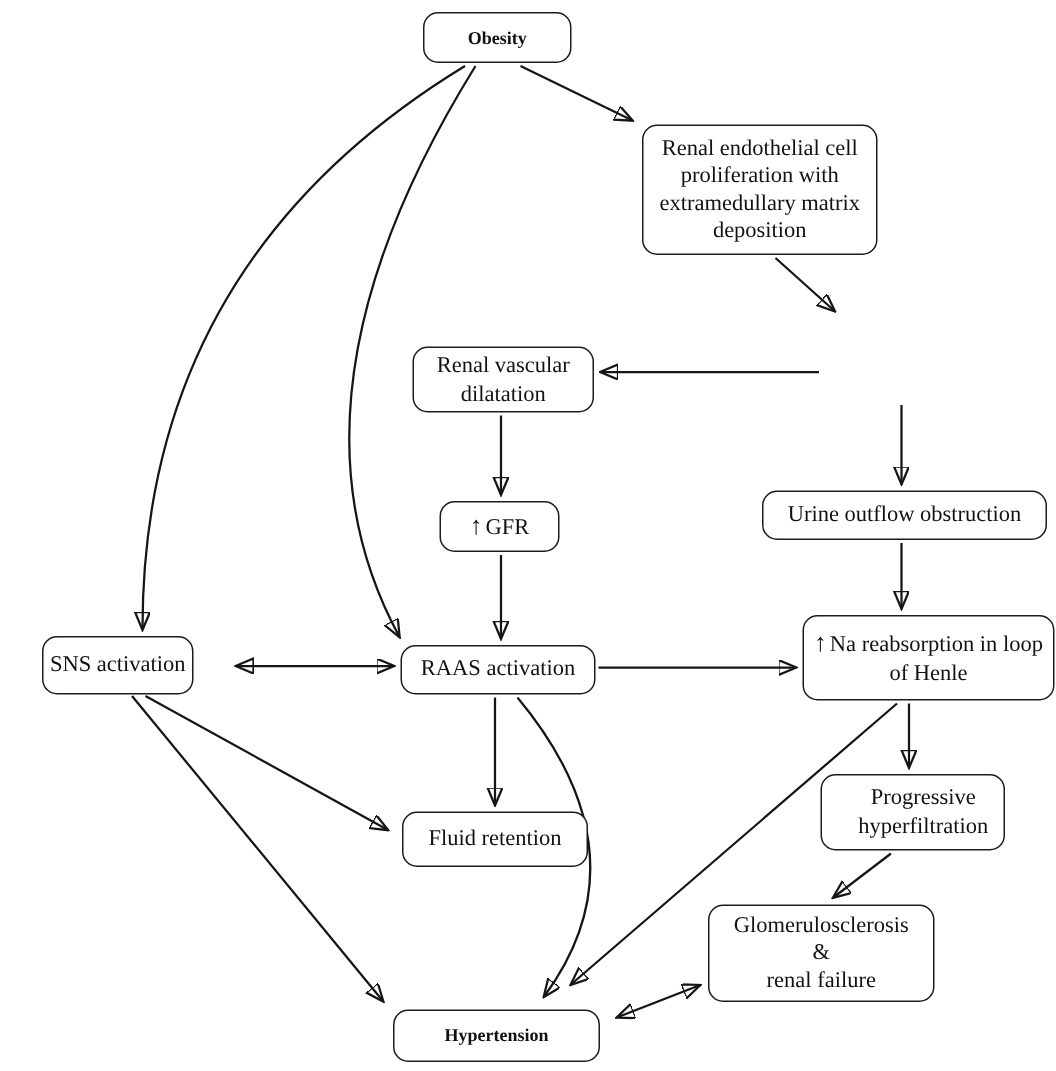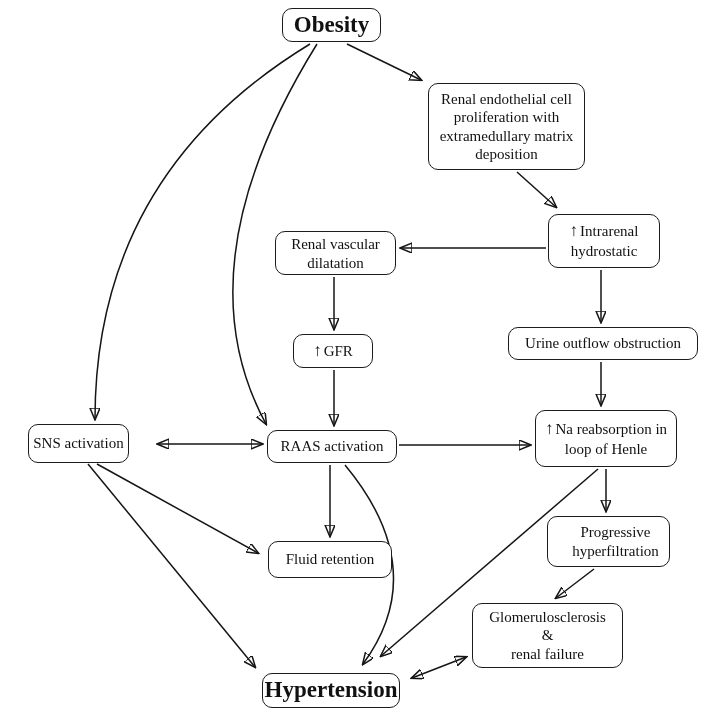--- a/index.html
+++ b/index.html
@@ -23,33 +23,33 @@
     align-items:center;
     justify-content:center;
     text-align:center;
     font-size:15px;
     line-height:1.22;
     padding:2px 4px;
     overflow:hidden;
   }
   .node .label{display:inline;}
   .node .up{font-weight:bold;font-size:17px;margin-right:3px;letter-spacing:-1px;}
-  .node.bold{font-weight:bold;font-size:23px;}
+  .node.bold{font-weight:bold;font-size:12px;}
   .stack span{display:block;}
 
   
   #n-obesity{left:282px;top:8px;width:99px;height:34px;}
   #n-renal-endothelial{left:428px;top:83px;width:157px;height:87px;}
   #n-intrarenal{left:548px;top:214px;width:112px;height:54px;}
   #n-renal-vascular{left:275px;top:231px;width:121px;height:44px;align-items:flex-end;}
   #n-gfr{left:293px;top:334px;width:80px;height:34px;}
   #n-urine-outflow{left:508px;top:327px;width:190px;height:33px;}
   #n-sns{left:28px;top:424px;width:101px;height:39px;}
   #n-raas{left:267px;top:430px;width:130px;height:33px;}
-  #n-na-reabsorption{left:535px;top:410px;width:142px;height:57px;}
+  #n-na-reabsorption{left:535px;top:410px;width:168px;height:57px;}
   #n-fluid-retention{left:268px;top:541px;width:124px;height:37px;}
   #n-progressive{left:547px;top:516px;width:123px;height:51px;padding-left:18px;}
   #n-glomerulosclerosis{left:472px;top:603px;width:151px;height:65px;align-items:center;}
   #n-hypertension{left:262px;top:673px;width:138px;height:35px;}
 </style>
 </head>
 <body>
 
 <div id="canvas">
 
@@ -85,23 +85,20 @@
   </svg>
 
   <div class="node bold" id="n-obesity">
     <span class="label">Obesity</span>
   </div>
 
   <div class="node" id="n-renal-endothelial">
     <span class="label">Renal endothelial cell proliferation with extramedullary matrix deposition</span>
   </div>
 
-  <div class="node" id="n-intrarenal">
-    <span class="label"><span class="up">↑</span><span>Intrarenal hydrostatic</span></span>
-  </div>
 
   <div class="node" id="n-renal-vascular">
     <span class="label">Renal vascular dilatation</span>
   </div>
 
   <div class="node" id="n-gfr">
     <span class="label"><span class="up">↑</span><span>GFR</span></span>
   </div>
 
   <div class="node" id="n-urine-outflow">

